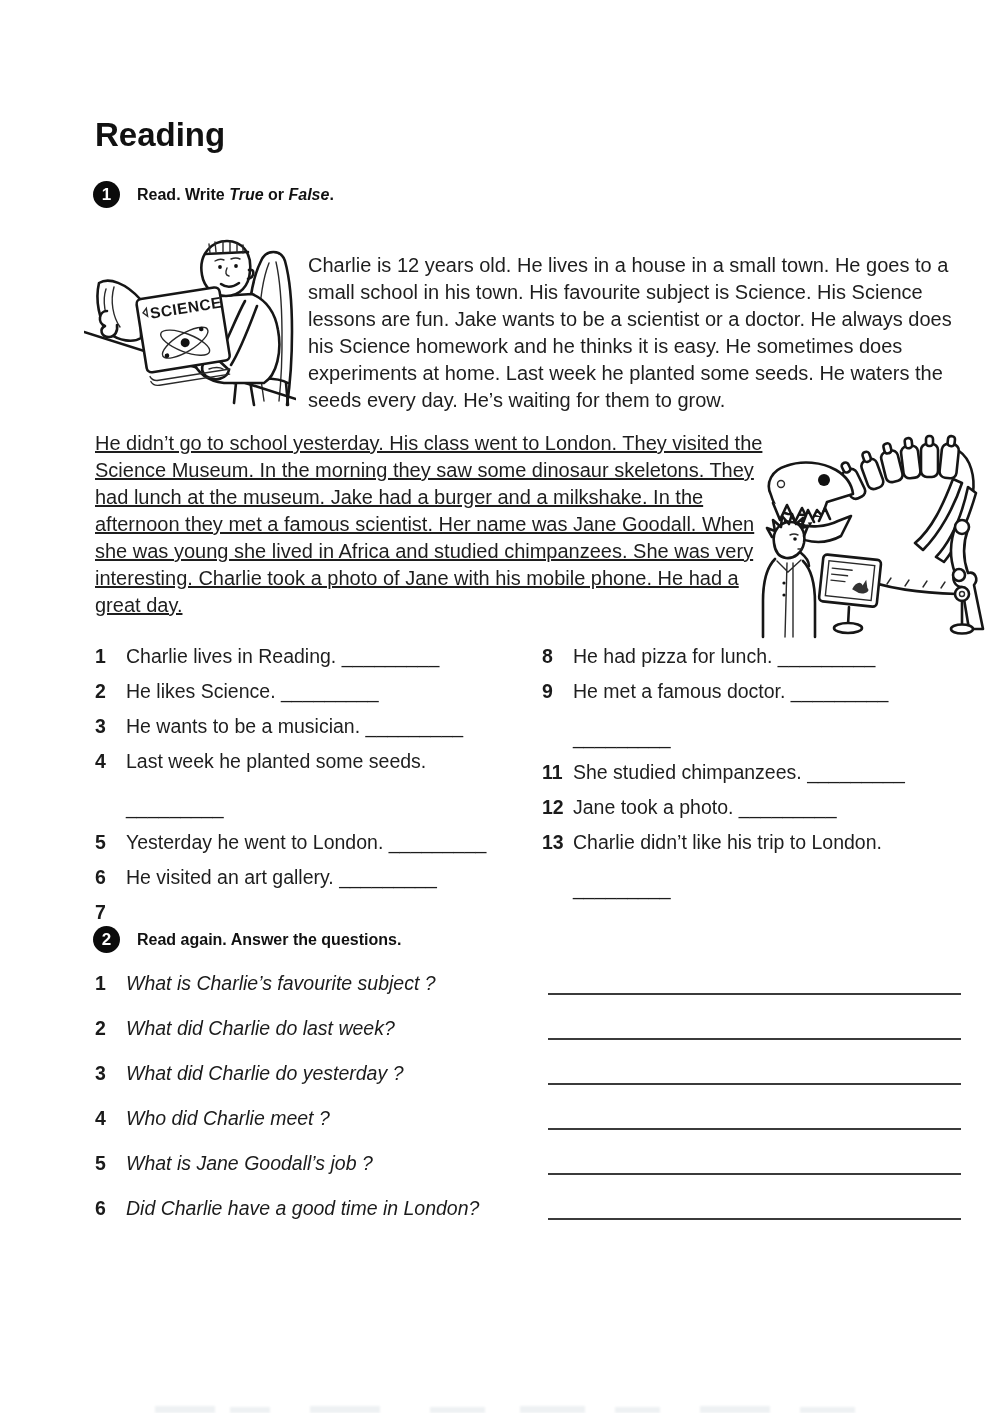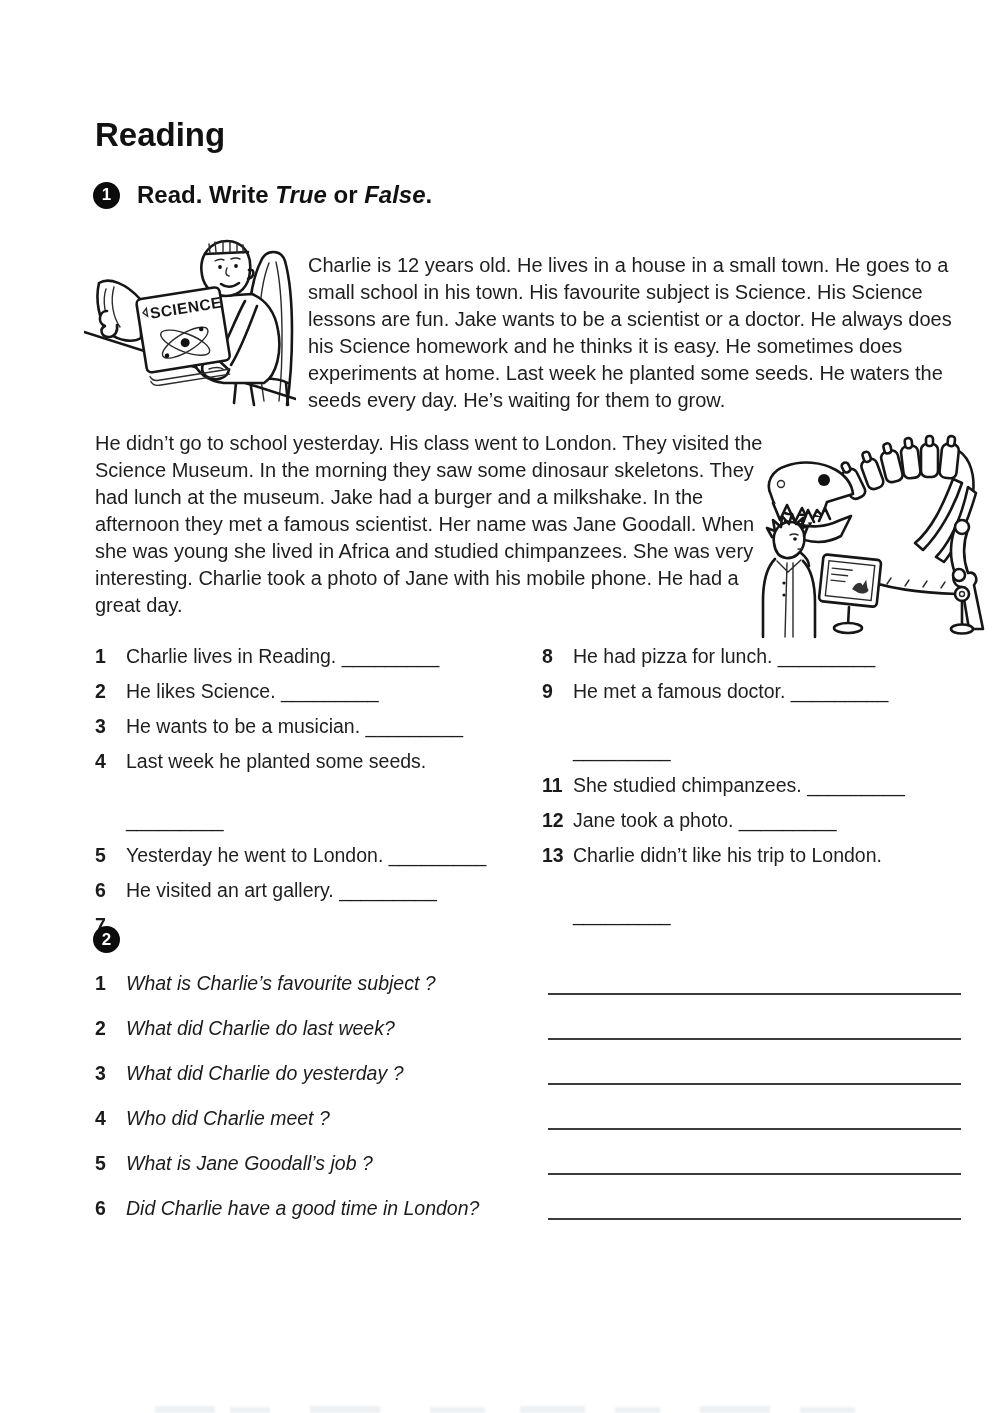--- a/index.html
+++ b/index.html
@@ -4,33 +4,33 @@
 <style>
   html,body{margin:0;padding:0;background:#ffffff;}
   .page{position:relative;width:1000px;height:1413px;background:#ffffff;overflow:hidden;
         font-family:"Liberation Sans",sans-serif;color:#1b1b1b;}
   #page-title{position:absolute;left:95px;top:116px;font-size:33px;font-weight:700;color:#111;}
   .sec-head{position:absolute;left:93px;display:flex;align-items:center;gap:17px;}
   #sec1-head{top:181px;}
   #sec2-head{top:926px;}
   .badge{width:27px;height:27px;border-radius:50%;background:#0b0b0b;color:#fff;
          font-weight:700;font-size:17px;display:flex;align-items:center;justify-content:center;flex:none;}
-  .sec-title{font-size:24px;font-weight:700;color:#111;}
+  .sec-title{font-size:16px;font-weight:700;color:#111;}
   .fig{position:absolute;}
   #boy-fig{left:84px;top:233px;}
   #dino-fig{left:757px;top:431px;}
   .para{position:absolute;font-size:20px;line-height:27px;color:#1e1e1e;}
   #para1{left:308px;top:252px;width:654px;}
-  #para2{left:95px;top:430px;width:676px;}
+  #para2{left:95px;top:430px;width:676px;text-decoration:underline;}
   #tf-list{position:absolute;left:95px;top:645px;width:885px;display:flex;}
   .tf-col{display:flex;flex-direction:column;}
   .tf-col.left{width:447px;flex:none;}
   .tf-col.right{flex:1;}
   .tf-item{display:flex;font-size:19.5px;line-height:22px;margin-bottom:13px;}
-  .tf-item.cont{margin-top:24px;}
+  .tf-item.cont{margin-top:11px;}
   .tf-item .num{font-weight:700;width:31px;flex:none;}
   .tf-item .txt{color:#1e1e1e;}
   #q-list{position:absolute;left:95px;top:972px;width:866px;}
   .q-row{display:flex;align-items:flex-start;margin-bottom:22px;font-size:19.5px;line-height:23px;}
   .q-row .num{font-weight:700;width:31px;flex:none;}
   .q-row .qtxt{width:422px;flex:none;font-style:italic;}
   .q-row .ans-line{flex:1;height:21px;border-bottom:2px solid #3b3b3b;}
   svg .ln{fill:none;stroke:#161616;stroke-width:2.6;stroke-linecap:round;stroke-linejoin:round;}
   svg .lnw{fill:#ffffff;stroke:#161616;stroke-width:2.6;stroke-linecap:round;stroke-linejoin:round;}
   svg .thin{fill:none;stroke:#2a2a2a;stroke-width:1.4;stroke-linecap:round;}
@@ -251,20 +251,21 @@
 
         <div class="tf-item cont">
           <span class="num"></span>
           <span class="txt">_________</span>
         </div>
       </div>
   </div>
 
   <div class="sec-head" id="sec2-head">
     <span class="badge">2</span>
+    <span class="sec-title">Read again. Answer the questions.</span>
   </div>
 
   <div id="q-list">
 
       <div class="q-row">
         <span class="num">1</span>
         <span class="qtxt">What is Charlie’s favourite subject ?</span>
         <span class="ans-line"></span>
       </div>
 

